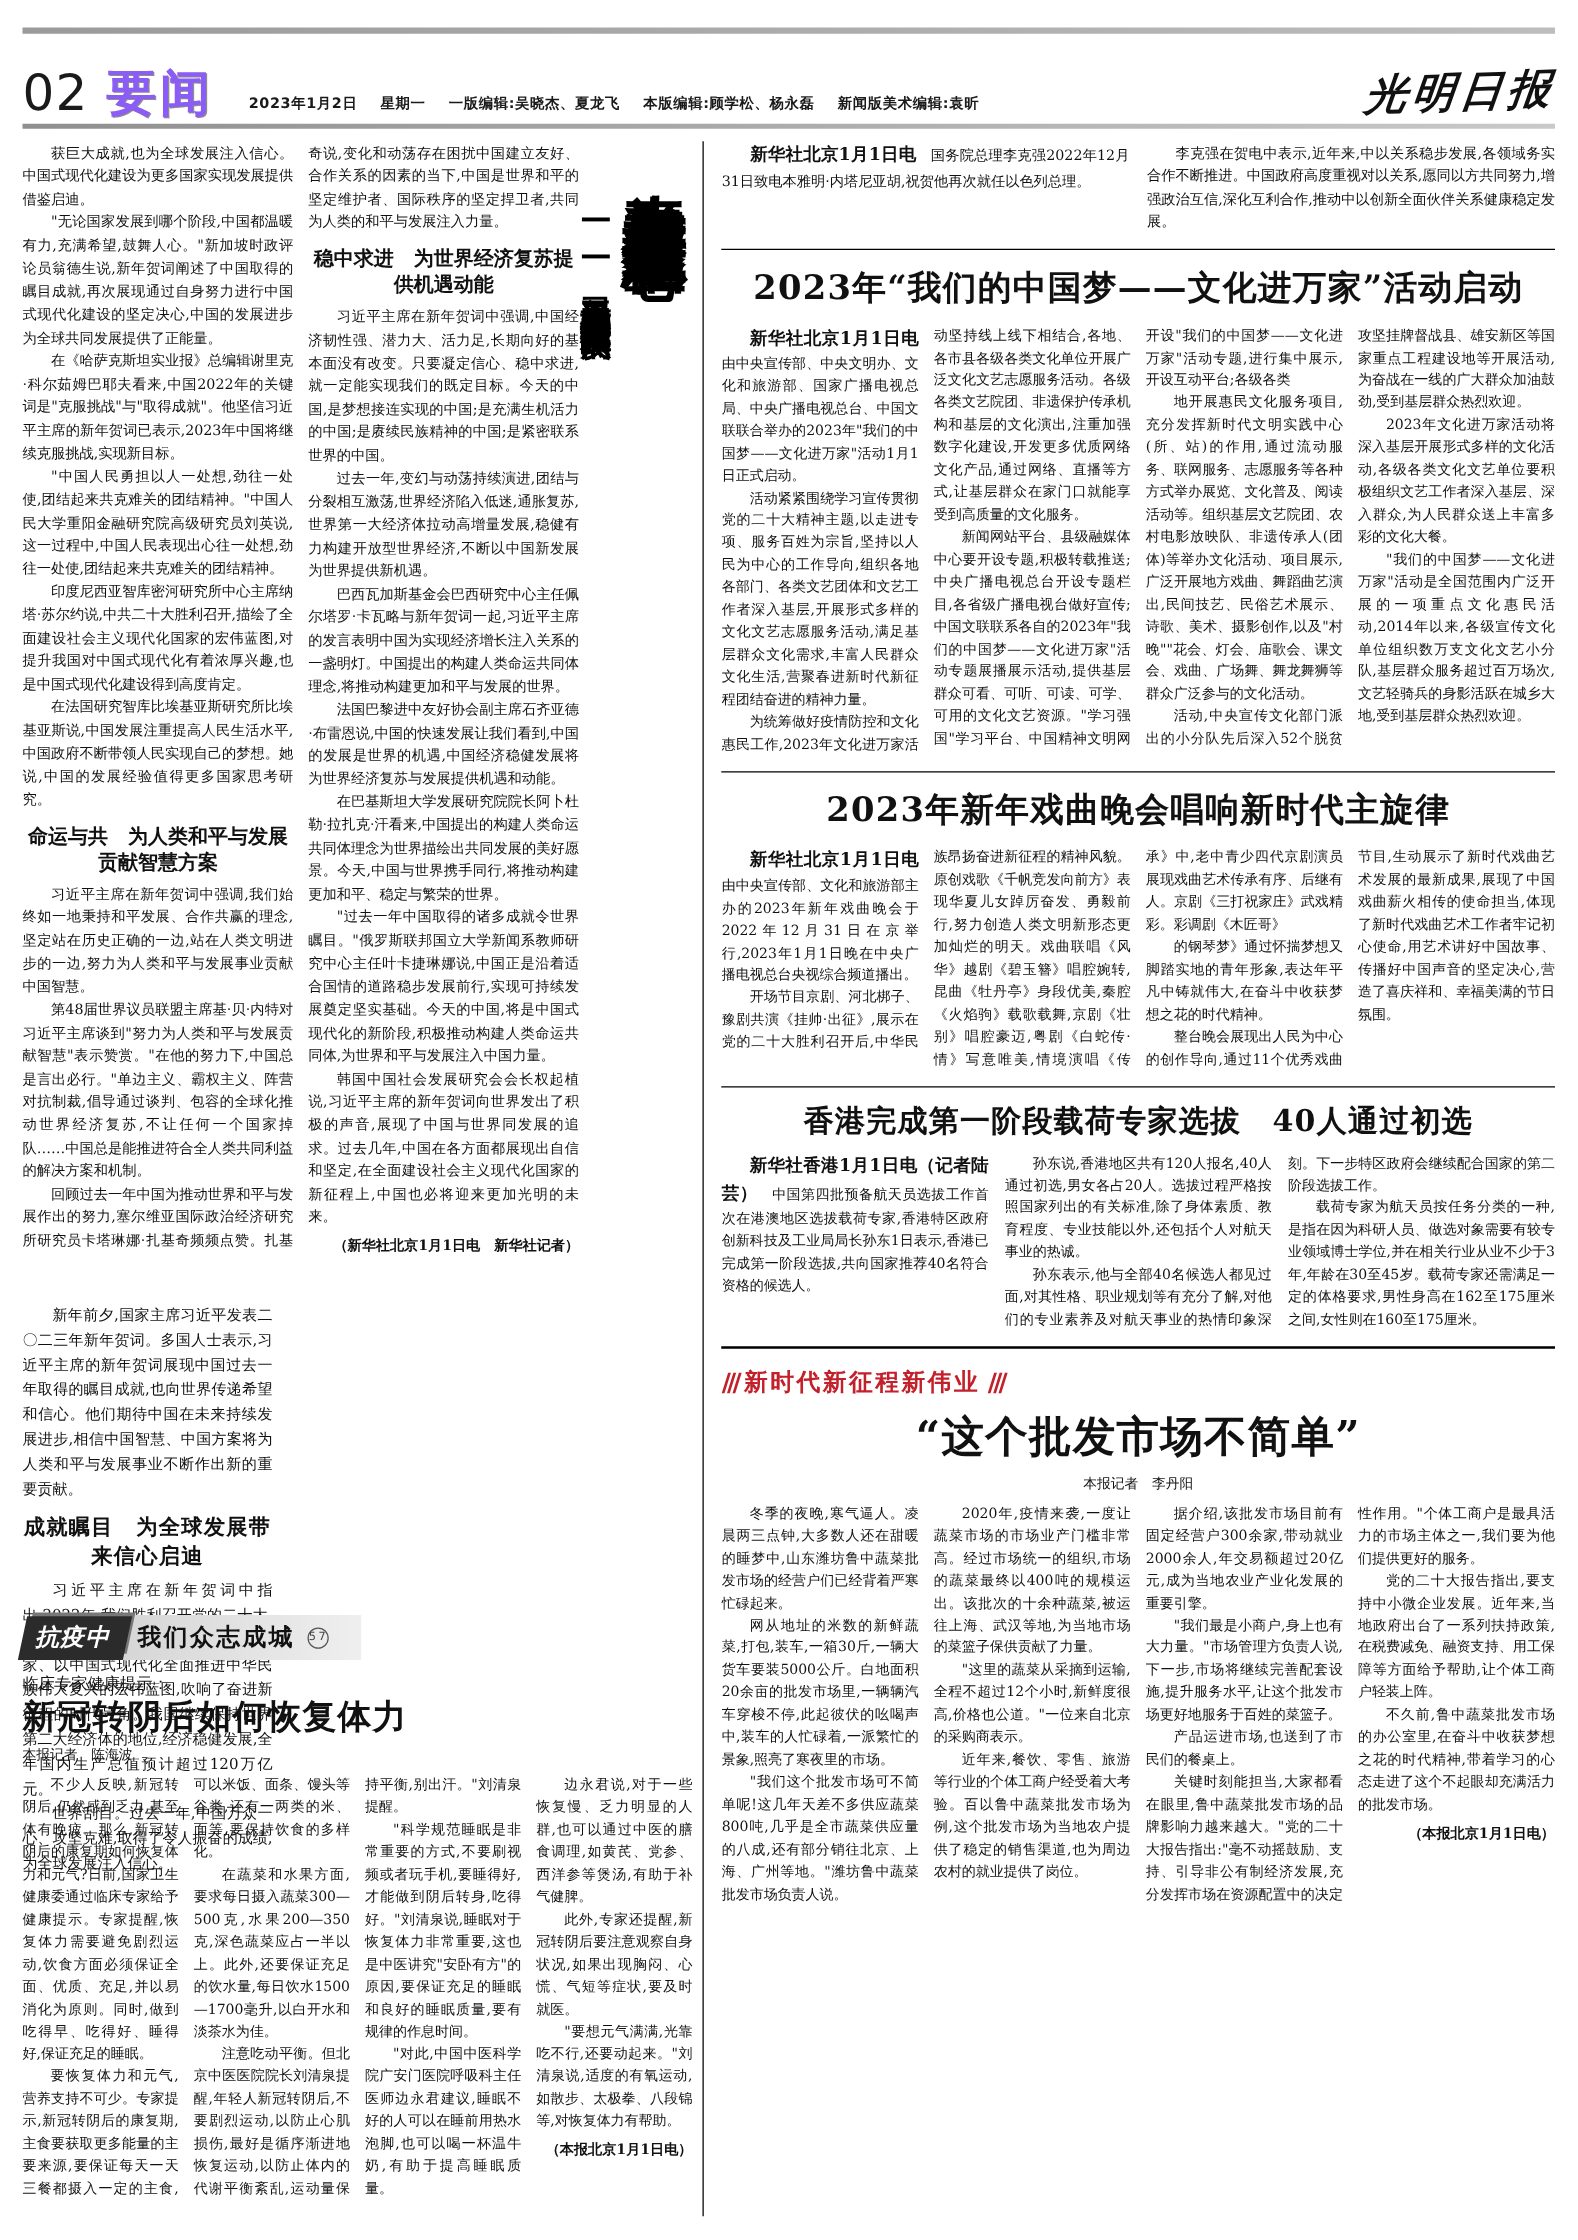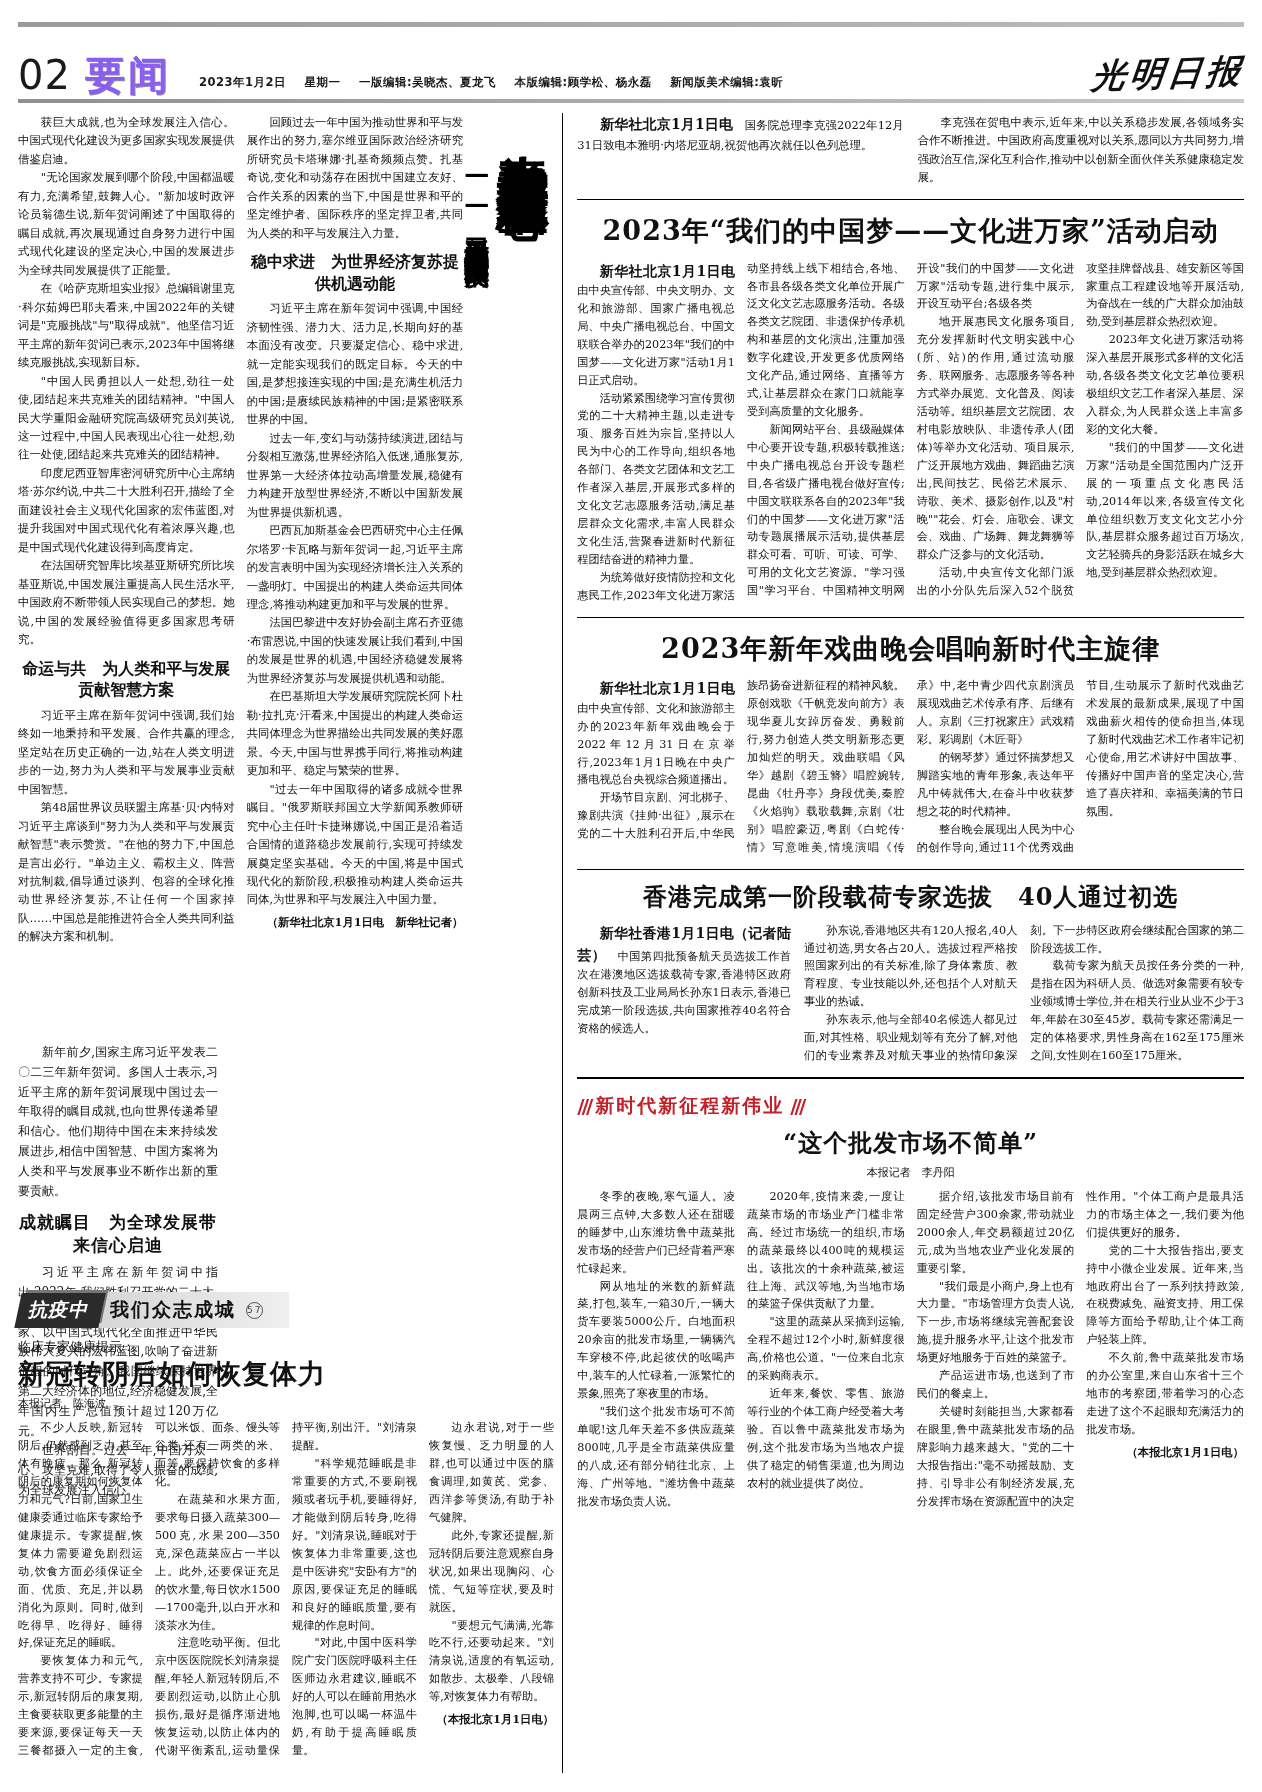--- a/index.html
+++ b/index.html
@@ -74,21 +74,21 @@
      font-family:"DejaVu Serif","Liberation Serif",serif;}
 
   .agency{font-weight:bold;font-size:14px;}
   .tail{text-align:right;font-weight:bold;font-size:11.3px;margin-top:4px;}
   .center{text-align:center;}
 
   
   .redbar{display:flex;align-items:center;margin:14px 0 6px;}
   .redbar .slash{color:#c2202a;font-weight:bold;font-size:20px;letter-spacing:-3px;margin-right:5px;}
   .redbar .rtext{color:#c2202a;font-weight:bold;font-size:19px;letter-spacing:2px;}
-  .red-title{font-size:24px;font-weight:bold;text-align:center;margin:8px 0 6px;letter-spacing:1px;
+  .red-title{font-size:34px;font-weight:bold;text-align:center;margin:8px 0 6px;letter-spacing:1px;
      font-family:"DejaVu Serif","Liberation Serif",serif;}
 </style>
 </head>
 <body>
 
 <div class="page">
 
   <div class="top-rule"></div>
 
   <div class="masthead">
@@ -124,20 +124,21 @@
           <p>习近平主席在新年贺词中强调,我们始终如一地秉持和平发展、合作共赢的理念,坚定站在历史正确的一边,站在人类文明进步的一边,努力为人类和平与发展事业贡献中国智慧。</p>
           <p>第48届世界议员联盟主席基·贝·内特对习近平主席谈到"努力为人类和平与发展贡献智慧"表示赞赏。"在他的努力下,中国总是言出必行。"单边主义、霸权主义、阵营对抗制裁,倡导通过谈判、包容的全球化推动世界经济复苏,不让任何一个国家掉队……中国总是能推进符合全人类共同利益的解决方案和机制。</p>
           <p>回顾过去一年中国为推动世界和平与发展作出的努力,塞尔维亚国际政治经济研究所研究员卡塔琳娜·扎基奇频频点赞。扎基奇说,变化和动荡存在困扰中国建立友好、合作关系的因素的当下,中国是世界和平的坚定维护者、国际秩序的坚定捍卫者,共同为人类的和平与发展注入力量。</p>
           <div class="sub-h2">稳中求进　为世界经济复苏提供机遇动能</div>
           <p>习近平主席在新年贺词中强调,中国经济韧性强、潜力大、活力足,长期向好的基本面没有改变。只要凝定信心、稳中求进,就一定能实现我们的既定目标。今天的中国,是梦想接连实现的中国;是充满生机活力的中国;是赓续民族精神的中国;是紧密联系世界的中国。</p>
           <p>过去一年,变幻与动荡持续演进,团结与分裂相互激荡,世界经济陷入低迷,通胀复苏,世界第一大经济体拉动高增量发展,稳健有力构建开放型世界经济,不断以中国新发展为世界提供新机遇。</p>
           <p>巴西瓦加斯基金会巴西研究中心主任佩尔塔罗·卡瓦略与新年贺词一起,习近平主席的发言表明中国为实现经济增长注入关系的一盏明灯。中国提出的构建人类命运共同体理念,将推动构建更加和平与发展的世界。</p>
           <p>法国巴黎进中友好协会副主席石齐亚德·布雷恩说,中国的快速发展让我们看到,中国的发展是世界的机遇,中国经济稳健发展将为世界经济复苏与发展提供机遇和动能。</p>
           <p>在巴基斯坦大学发展研究院院长阿卜杜勒·拉扎克·汗看来,中国提出的构建人类命运共同体理念为世界描绘出共同发展的美好愿景。今天,中国与世界携手同行,将推动构建更加和平、稳定与繁荣的世界。</p>
           <p>"过去一年中国取得的诸多成就令世界瞩目。"俄罗斯联邦国立大学新闻系教师研究中心主任叶卡捷琳娜说,中国正是沿着适合国情的道路稳步发展前行,实现可持续发展奠定坚实基础。今天的中国,将是中国式现代化的新阶段,积极推动构建人类命运共同体,为世界和平与发展注入中国力量。</p>
+          <p>韩国中国社会发展研究会会长权起植说,习近平主席的新年贺词向世界发出了积极的声音,展现了中国与世界同发展的追求。过去几年,中国在各方面都展现出自信和坚定,在全面建设社会主义现代化国家的新征程上,中国也必将迎来更加光明的未来。</p>
           <div class="tail">（新华社北京1月1日电　新华社记者）</div>
         </div>
       </div>
 
       <div class="lead" style="column-count:1;width:200px;position:absolute;left:0;top:930px;">
         <p>新年前夕,国家主席习近平发表二〇二三年新年贺词。多国人士表示,习近平主席的新年贺词展现中国过去一年取得的瞩目成就,也向世界传递希望和信心。他们期待中国在未来持续发展进步,相信中国智慧、中国方案将为人类和平与发展事业不断作出新的重要贡献。</p>
         <div class="sub-h">成就瞩目　为全球发展带来信心启迪</div>
         <p>习近平主席在新年贺词中指出,2022年,我们胜利召开党的二十大,擘画了全面建设社会主义现代化国家、以中国式现代化全面推进中华民族伟大复兴的宏伟蓝图,吹响了奋进新征程的时代号角。我国继续保持世界第二大经济体的地位,经济稳健发展,全年国内生产总值预计超过120万亿元。</p>
         <p>世界刮目。过去一年,中国万众一心、攻坚克难,取得了令人振奋的成绩,为全球发展注入信心。</p>
       </div>
@@ -236,20 +237,20 @@
           <p>网从地址的米数的新鲜蔬菜,打包,装车,一箱30斤,一辆大货车要装5000公斤。白地面积20余亩的批发市场里,一辆辆汽车穿梭不停,此起彼伏的吆喝声中,装车的人忙碌着,一派繁忙的景象,照亮了寒夜里的市场。</p>
           <p>"我们这个批发市场可不简单呢!这几年天差不多供应蔬菜800吨,几乎是全市蔬菜供应量的八成,还有部分销往北京、上海、广州等地。"潍坊鲁中蔬菜批发市场负责人说。</p>
           <p>2020年,疫情来袭,一度让蔬菜市场的市场业产门槛非常高。经过市场统一的组织,市场的蔬菜最终以400吨的规模运出。该批次的十余种蔬菜,被运往上海、武汉等地,为当地市场的菜篮子保供贡献了力量。</p>
           <p>"这里的蔬菜从采摘到运输,全程不超过12个小时,新鲜度很高,价格也公道。"一位来自北京的采购商表示。</p>
           <p>近年来,餐饮、零售、旅游等行业的个体工商户经受着大考验。百以鲁中蔬菜批发市场为例,这个批发市场为当地农户提供了稳定的销售渠道,也为周边农村的就业提供了岗位。</p>
           <p>据介绍,该批发市场目前有固定经营户300余家,带动就业2000余人,年交易额超过20亿元,成为当地农业产业化发展的重要引擎。</p>
           <p>"我们最是小商户,身上也有大力量。"市场管理方负责人说,下一步,市场将继续完善配套设施,提升服务水平,让这个批发市场更好地服务于百姓的菜篮子。</p>
           <p>产品运进市场,也送到了市民们的餐桌上。</p>
           <p>关键时刻能担当,大家都看在眼里,鲁中蔬菜批发市场的品牌影响力越来越大。"党的二十大报告指出:"毫不动摇鼓励、支持、引导非公有制经济发展,充分发挥市场在资源配置中的决定性作用。"个体工商户是最具活力的市场主体之一,我们要为他们提供更好的服务。</p>
           <p>党的二十大报告指出,要支持中小微企业发展。近年来,当地政府出台了一系列扶持政策,在税费减免、融资支持、用工保障等方面给予帮助,让个体工商户轻装上阵。</p>
-          <p>不久前,鲁中蔬菜批发市场的办公室里,来自山东省十三个地市的考察团,带着学习的心态走进了这个不起眼却充满活力的批发市场。</p>
+          <p>不久前,鲁中蔬菜批发市场的办公室里,在奋斗中收获梦想之花的时代精神,带着学习的心态走进了这个不起眼却充满活力的批发市场。</p>
           <div class="tail">（本报北京1月1日电）</div>
         </div>
       </div>
 
     </div>
   </div>
 </div>
 
 </body></html>

